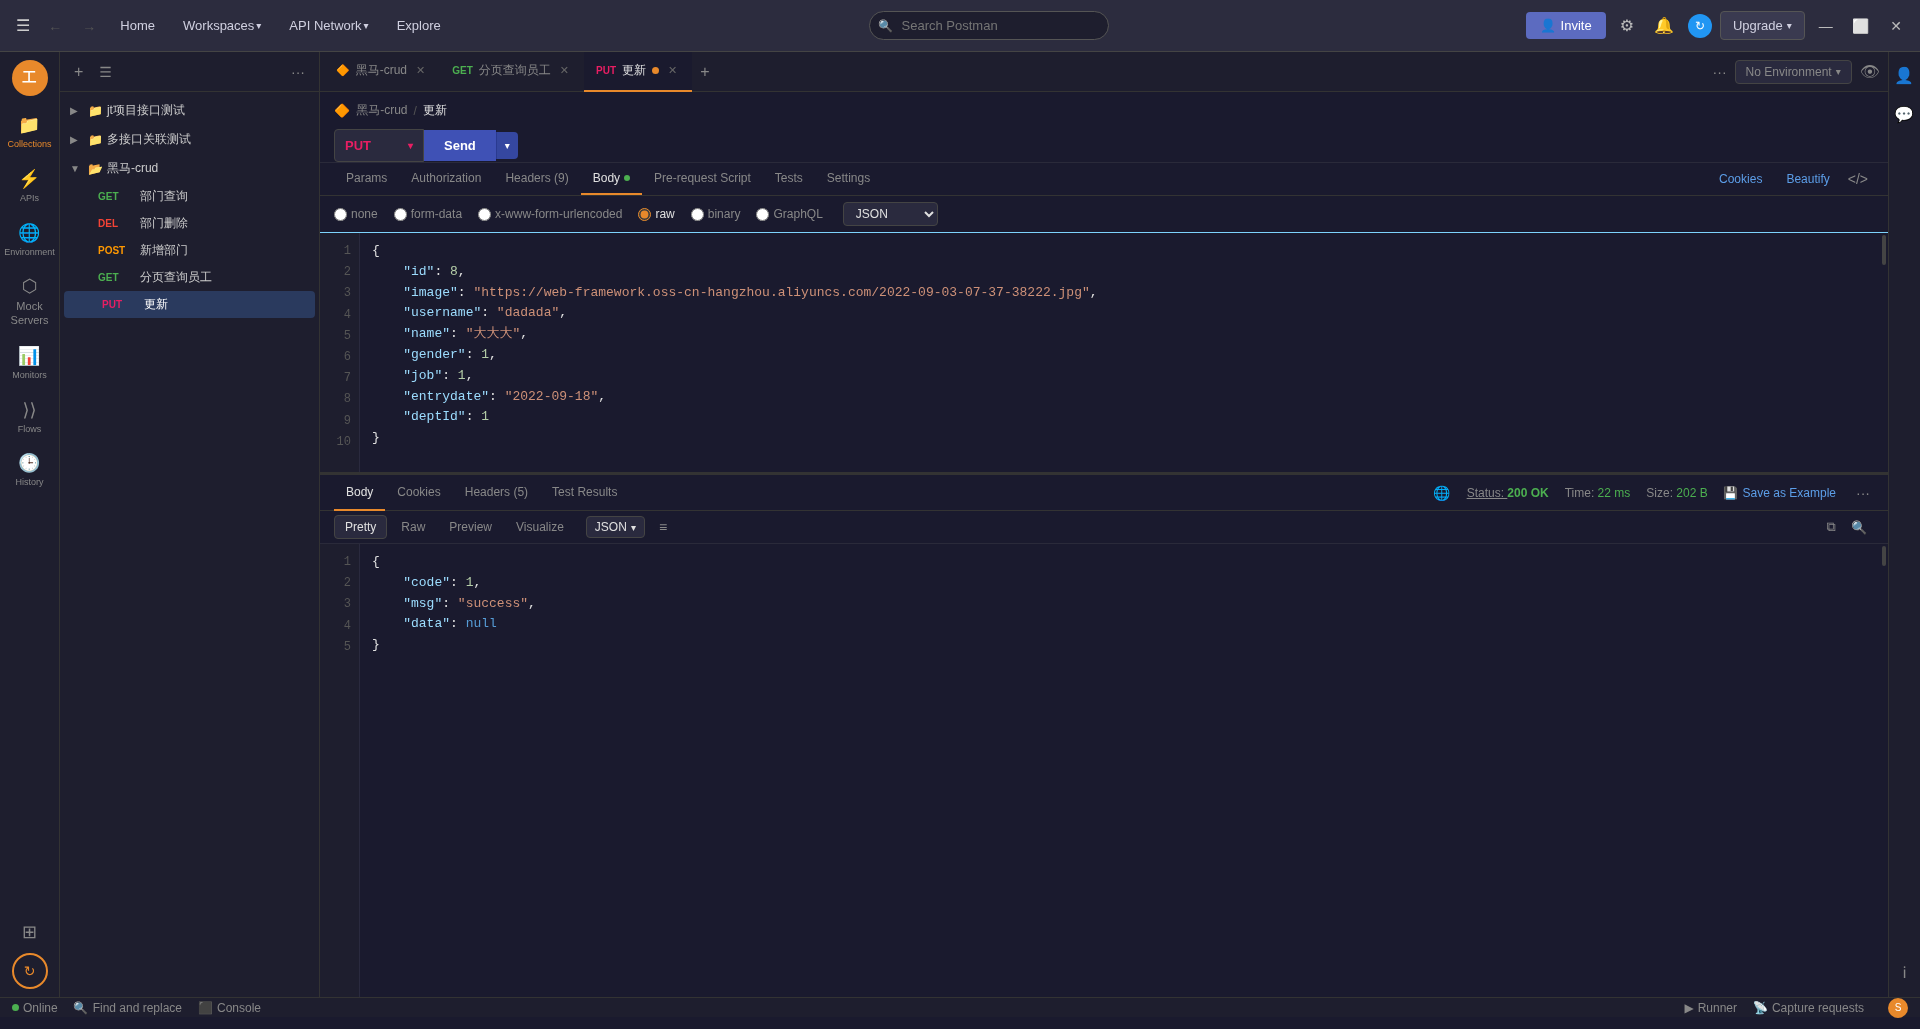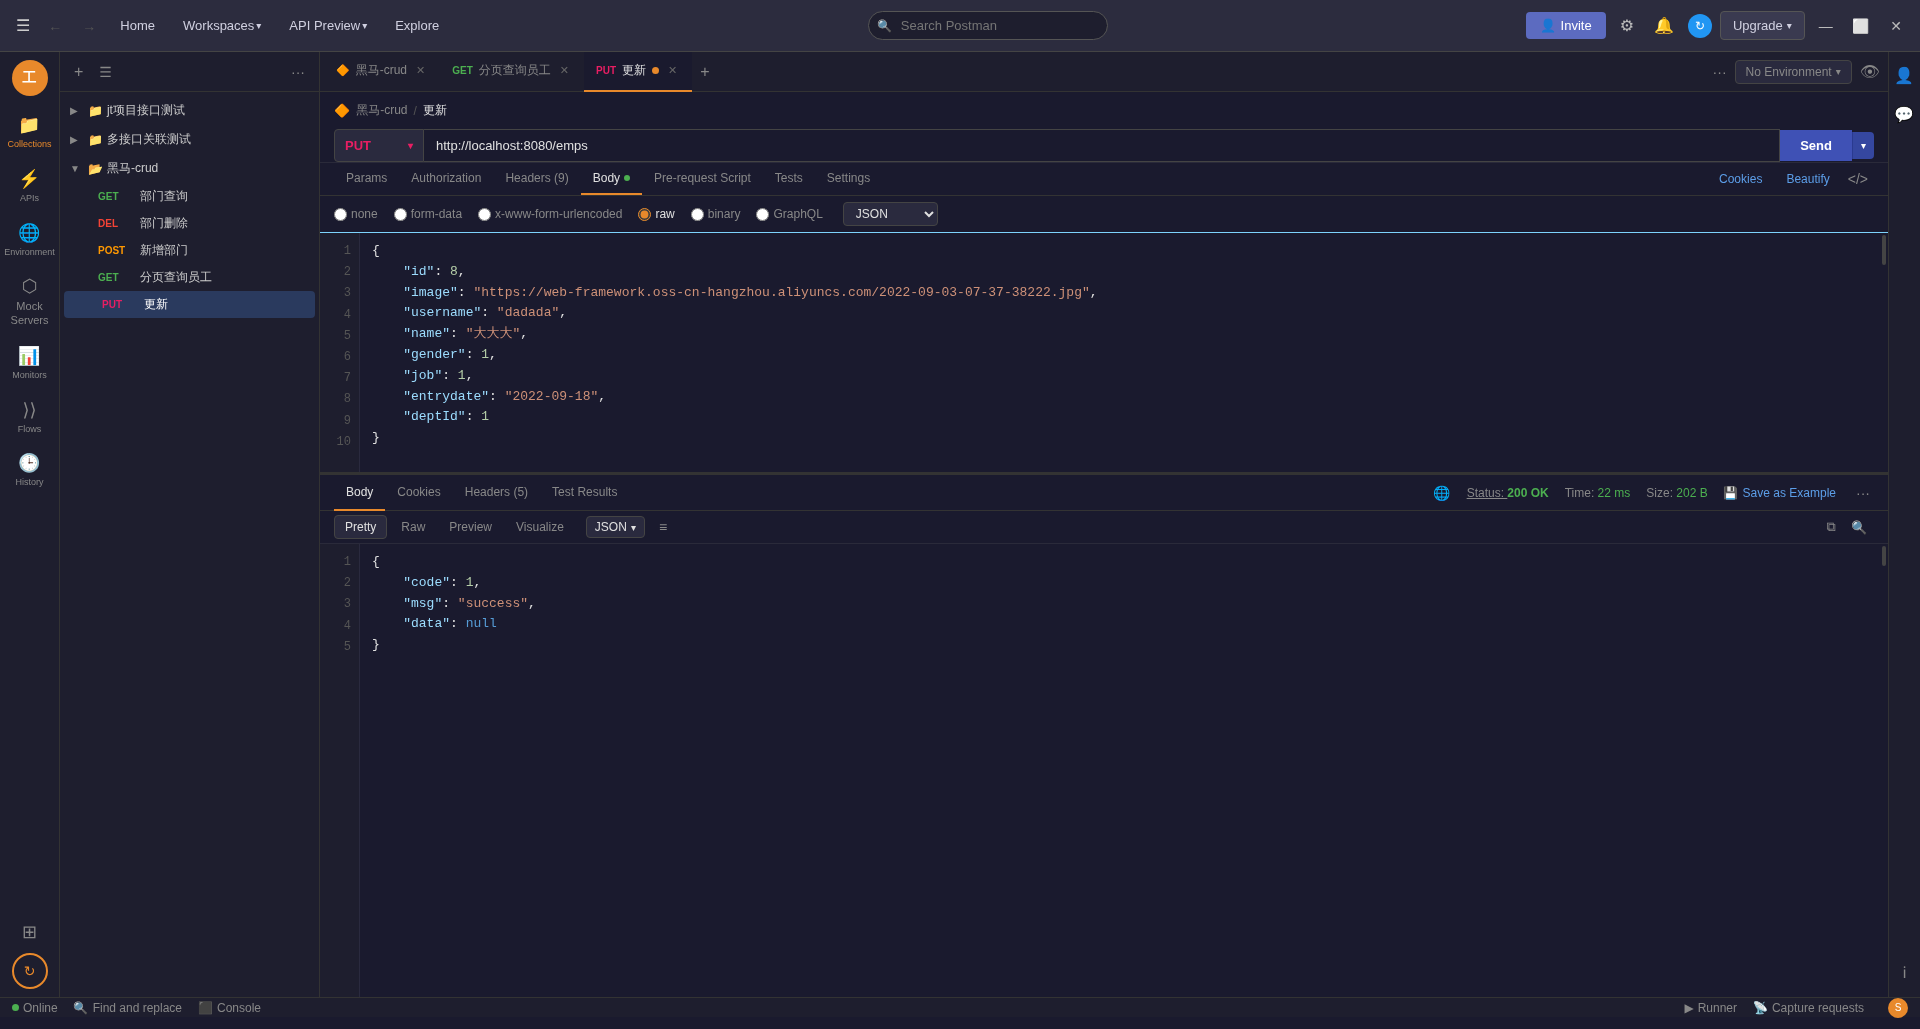--- a/index.html
+++ b/index.html
@@ -11,21 +11,21 @@
 <div style="display:flex;align-items:center;height:52px;background:#2c2c3e;padding:0 12px;gap:8px;border-bottom:1px solid #444;">
   <button style="background:none;border:none;color:#ccc;cursor:pointer;font-size:16px;padding:4px;">☰</button>
   <button style="background:none;border:none;color:#555;cursor:pointer;font-size:14px;padding:4px 6px;">←</button>
   <button style="background:none;border:none;color:#555;cursor:pointer;font-size:14px;padding:4px 6px;">→</button>
   <button style="background:none;border:none;color:#d0d0e0;cursor:pointer;padding:6px 10px;font-size:13px;border-radius:4px;">Home</button>
   <div style="display:flex;align-items:center;gap:2px;color:#d0d0e0;cursor:pointer;padding:6px 10px;font-size:13px;border-radius:4px;">
     <span>Workspaces</span>
     <span style="font-size:10px;">▾</span>
   </div>
   <div style="display:flex;align-items:center;gap:2px;color:#d0d0e0;cursor:pointer;padding:6px 10px;font-size:13px;border-radius:4px;">
-    <span>API Preview</span>
+    <span>API Network</span>
     <span style="font-size:10px;">▾</span>
   </div>
   <button style="background:none;border:none;color:#d0d0e0;cursor:pointer;padding:6px 10px;font-size:13px;border-radius:4px;">Explore</button>
 
   <div style="flex:1;display:flex;justify-content:center;">
     <div style="position:relative;">
       <span style="position:absolute;left:10px;top:50%;transform:translateY(-50%);color:#888;font-size:12px;">🔍</span>
       <input style="width: 240px; background: rgb(30, 30, 46); border: 1px solid rgb(85, 85, 85); border-radius: 20px; padding: 6px 14px 6px 32px; color: rgb(187, 187, 187); font-size: 13px; outline: none;" placeholder="Search Postman">
     </div>
   </div>
@@ -190,21 +190,20 @@
         <span style="color:#888;cursor:pointer;">黑马-crud</span>
         <span style="color:#555;">/</span>
         <span style="color:#e0e0e0;">更新</span>
       </div>
 
       <div style="display:flex;align-items:center;gap:0;margin-bottom:0;">
         <div style="background:#2a2a3e;border:1px solid #444;border-radius:4px 0 0 4px;color:#e91e63;font-size:13px;font-weight:bold;padding:8px 10px;cursor:pointer;min-width:90px;display:flex;align-items:center;justify-content:space-between;gap:4px;">
           <span>PUT</span>
           <span style="font-size:10px;">▾</span>
         </div>
-        <input style="flex: 1 1 0%; background: rgb(26, 26, 46); border-top: 1px solid rgb(68, 68, 68); border-right: 1px solid rgb(68, 68, 68); border-bottom: 1px solid rgb(68, 68, 68); border-image: initial; border-left: none; padding: 8px 12px; color: rgb(224, 224, 224); font-size: 13px; outline: none;" value="http://localhost:8080/emps">
         <button style="background:#3f51b5;color:white;border:none;border-radius:0;padding:8px 20px;cursor:pointer;font-size:13px;font-weight:600;">
           <span>Send</span>
         </button>
         <button style="background:#3547a0;border:none;border-left:1px solid #2a3a90;color:white;cursor:pointer;padding:8px 8px;border-radius:0 4px 4px 0;font-size:10px;">▾</button>
       </div>
     </div>
 
     <div style="display:flex;align-items:center;padding:0 14px;border-bottom:1px solid #333;background:#1a1a2e;">
       <div style="padding:8px 12px;cursor:pointer;color:#888;font-size:12px;border-bottom:2px solid transparent;">Params</div>
       <div style="padding:8px 12px;cursor:pointer;color:#888;font-size:12px;border-bottom:2px solid transparent;">Authorization</div>

